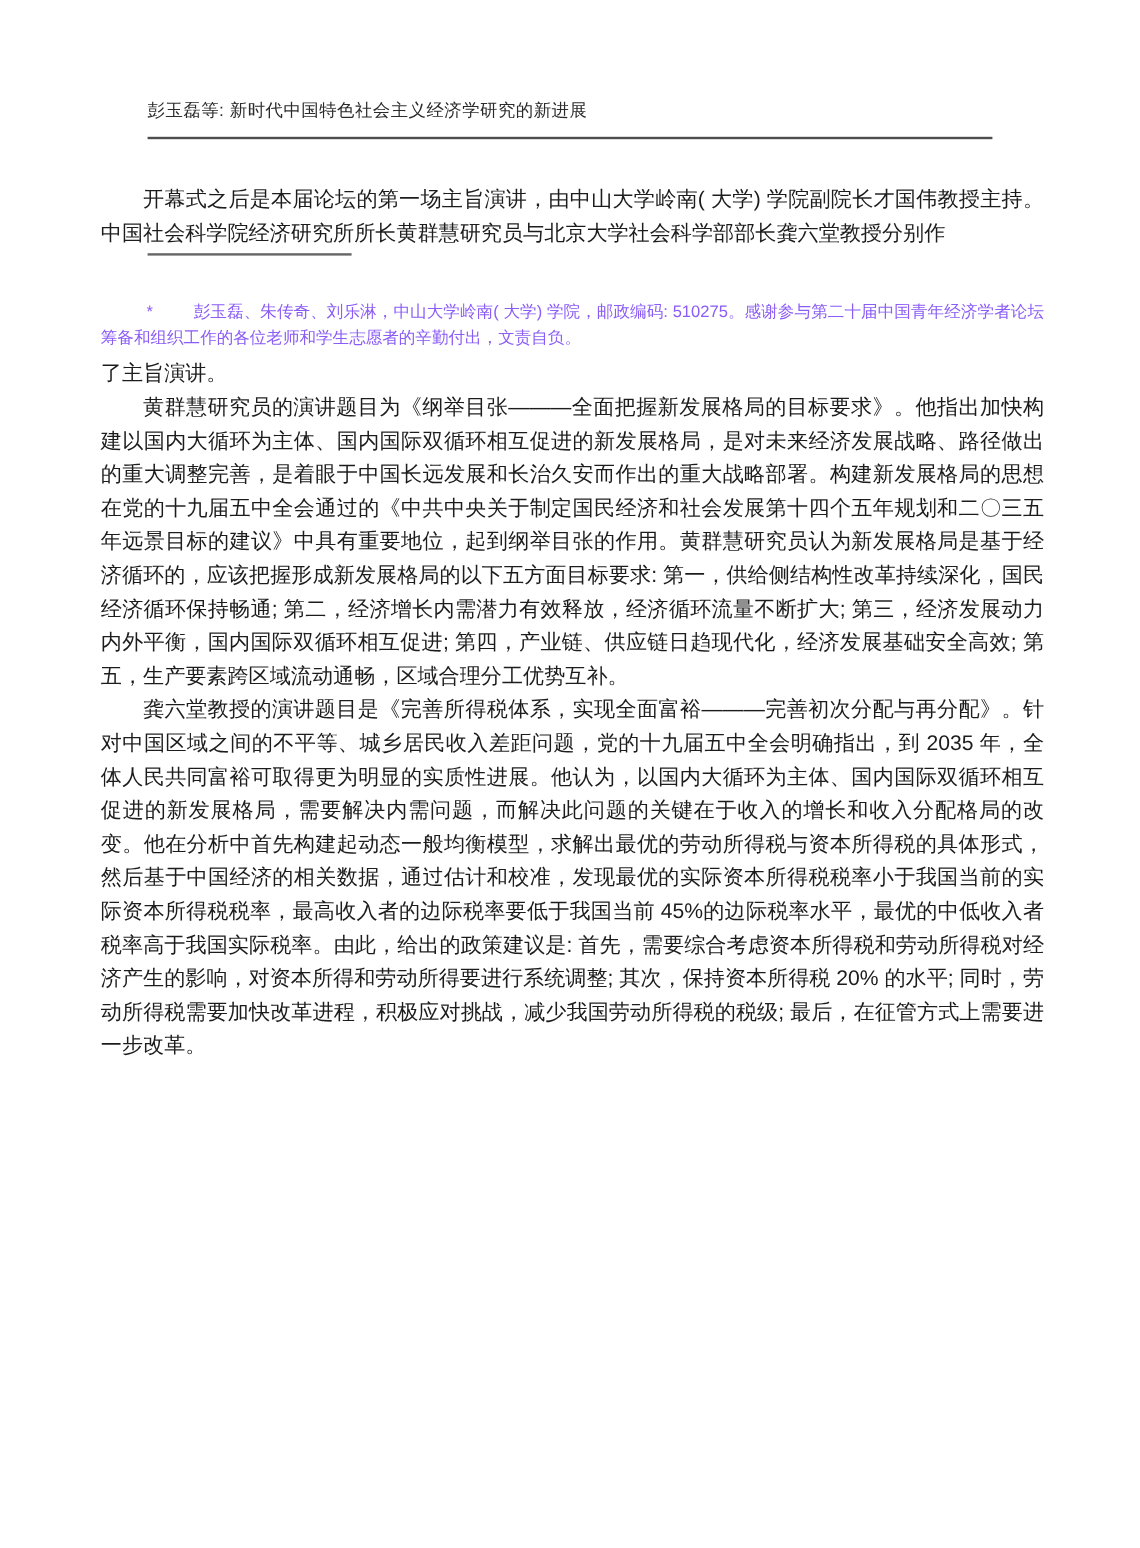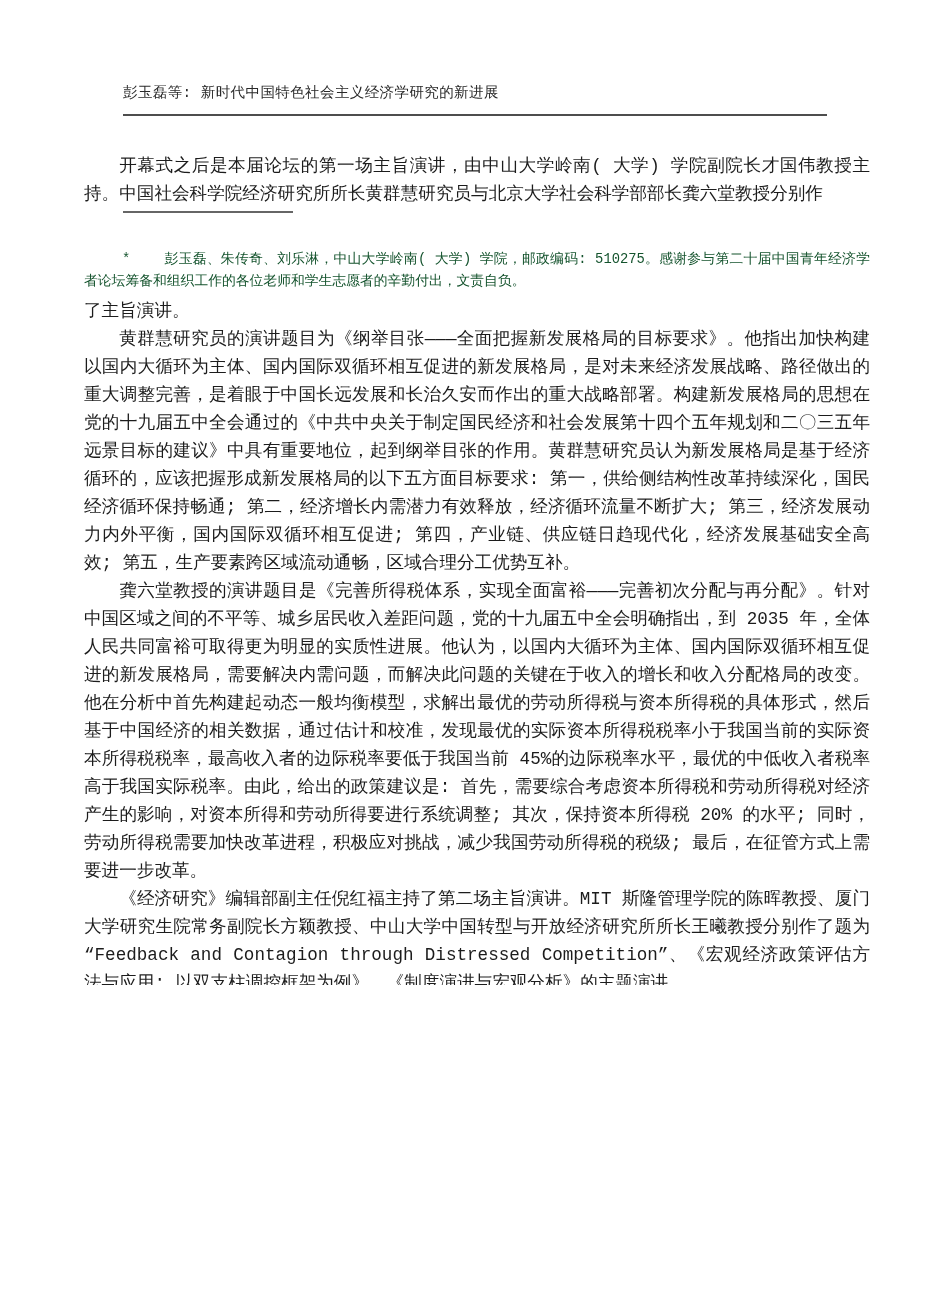--- a/index.html
+++ b/index.html
@@ -5,21 +5,21 @@
   html, body {
     margin: 0;
     padding: 0;
     background: #ffffff;
   }
   .page {
     position: relative;
     width: 950px;
     height: 985px;
     background: #ffffff;
-    font-family: Liberation Mono, monospace;
+    font-family: Liberation Sans, sans-serif;
     color: #1f1f1f;
     overflow: hidden;
   }
   .running-header {
     position: absolute;
     left: 123px;
     top: 84px;
     font-size: 14.5px;
     line-height: 18px;
     color: #2a2a2a;
@@ -51,21 +51,21 @@
     width: 170px;
     height: 2px;
     background: #666666;
     margin-left: 39px;
   }
   .footnote-text {
     margin-top: 36px !important;
     font-size: 13.8px;
     line-height: 22px;
     text-align: justify;
-    color: #14532d;
+    color: #8b5cf6;
     text-indent: 38px;
   }
   .fn-gap {
     display: inline-block;
     width: 34px;
   }
   .para1b { margin-top: 4px !important; }
 </style>
 </head>
 <body>
@@ -84,18 +84,17 @@
       <div class="footnote-sep"></div>
       <p class="footnote-text"><span>*</span><span class="fn-gap"></span><span>彭玉磊、朱传奇、刘乐淋，中山大学岭南( 大学) 学院，邮政编码: 510275。感谢参与第二十届中国青年经济学者论坛筹备和组织工作的各位老师和学生志愿者的辛勤付出，文责自负。</span></p>
     </div>
 
     <p class="para1b">了主旨演讲。</p>
 
     <p class="indent">黄群慧研究员的演讲题目为《纲举目张———全面把握新发展格局的目标要求》。他指出加快构建以国内大循环为主体、国内国际双循环相互促进的新发展格局，是对未来经济发展战略、路径做出的重大调整完善，是着眼于中国长远发展和长治久安而作出的重大战略部署。构建新发展格局的思想在党的十九届五中全会通过的《中共中央关于制定国民经济和社会发展第十四个五年规划和二〇三五年远景目标的建议》中具有重要地位，起到纲举目张的作用。黄群慧研究员认为新发展格局是基于经济循环的，应该把握形成新发展格局的以下五方面目标要求: 第一，供给侧结构性改革持续深化，国民经济循环保持畅通; 第二，经济增长内需潜力有效释放，经济循环流量不断扩大; 第三，经济发展动力内外平衡，国内国际双循环相互促进; 第四，产业链、供应链日趋现代化，经济发展基础安全高效; 第五，生产要素跨区域流动通畅，区域合理分工优势互补。</p>
 
     <p class="indent">龚六堂教授的演讲题目是《完善所得税体系，实现全面富裕———完善初次分配与再分配》。针对中国区域之间的不平等、城乡居民收入差距问题，党的十九届五中全会明确指出，到 2035 年，全体人民共同富裕可取得更为明显的实质性进展。他认为，以国内大循环为主体、国内国际双循环相互促进的新发展格局，需要解决内需问题，而解决此问题的关键在于收入的增长和收入分配格局的改变。他在分析中首先构建起动态一般均衡模型，求解出最优的劳动所得税与资本所得税的具体形式，然后基于中国经济的相关数据，通过估计和校准，发现最优的实际资本所得税税率小于我国当前的实际资本所得税税率，最高收入者的边际税率要低于我国当前 45%的边际税率水平，最优的中低收入者税率高于我国实际税率。由此，给出的政策建议是: 首先，需要综合考虑资本所得税和劳动所得税对经济产生的影响，对资本所得和劳动所得要进行系统调整; 其次，保持资本所得税 20% 的水平; 同时，劳动所得税需要加快改革进程，积极应对挑战，减少我国劳动所得税的税级; 最后，在征管方式上需要进一步改革。</p>
 
-    <p class="indent">《经济研究》编辑部副主任倪红福主持了第二场主旨演讲。MIT 斯隆管理学院的陈晖教授、厦门大学研究生院常务副院长方颖教授、中山大学中国转型与开放经济研究所所长王曦教授分别作了题为 “Feedback and Contagion through Distressed Competition”、《宏观经济政策评估方法与应用: 以双支柱调控框架为例》、《制度演进与宏观分析》的主题演讲。</p>
 
 
   </div>
 
 </div>
 
 </body></html>

